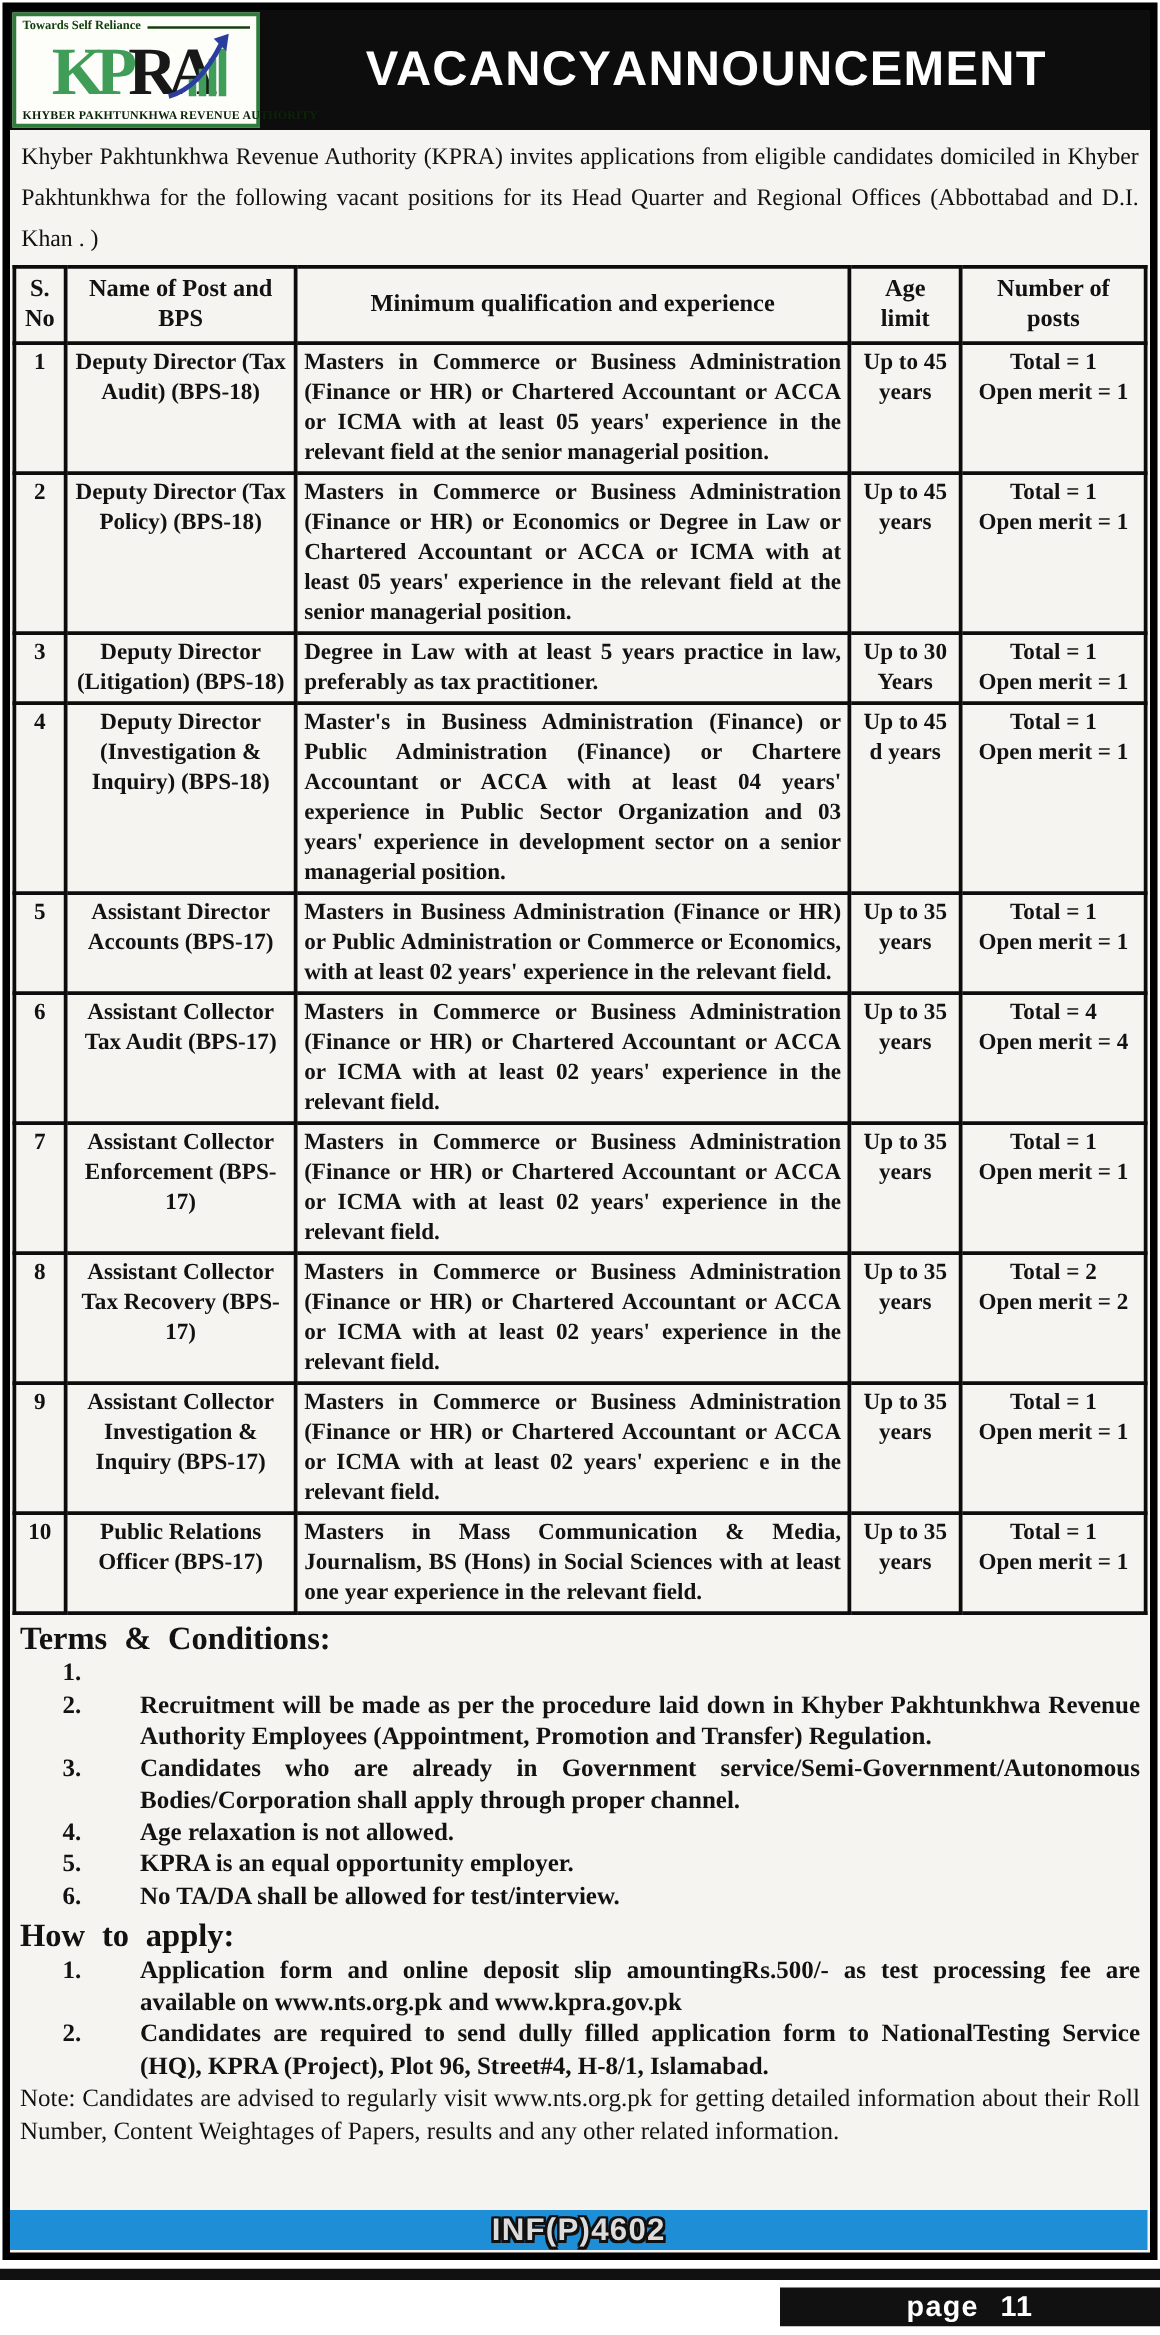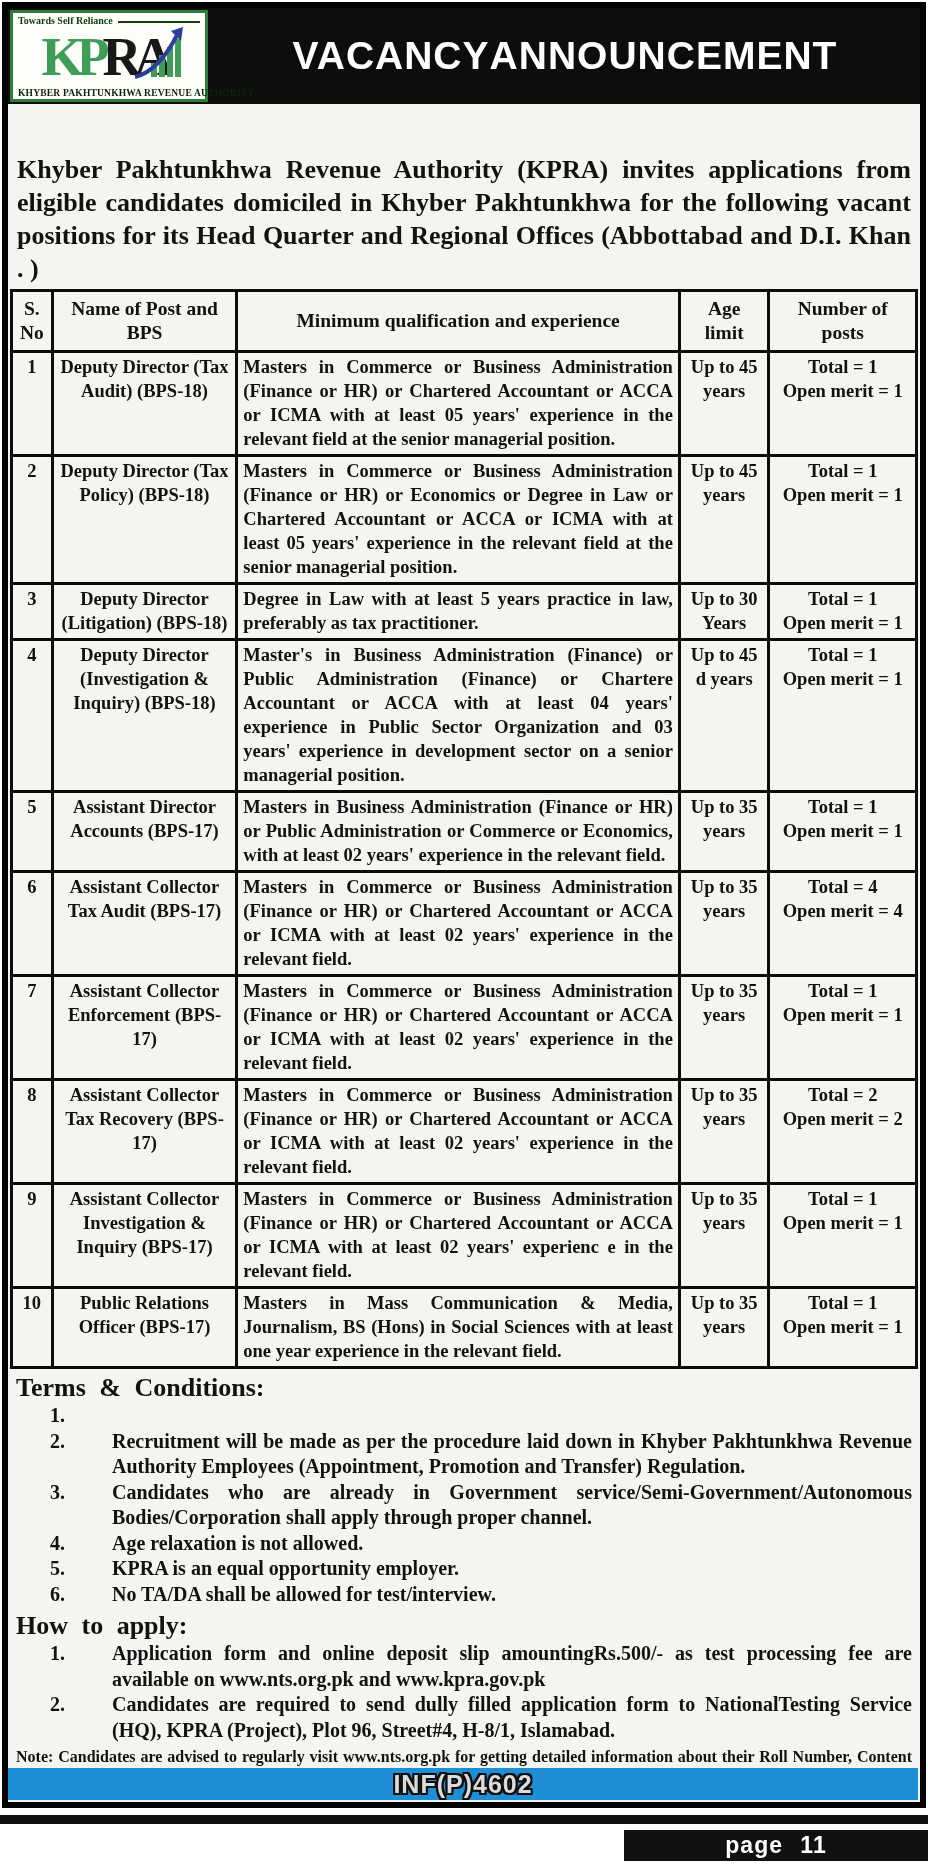--- a/index.html
+++ b/index.html
@@ -42,23 +42,22 @@
   .title-block {
     flex: 1; background: #0d0d0d; color: #ffffff;
     font-family: "Liberation Sans", sans-serif; font-weight: bold;
     font-size: 39px; line-height: 44px; letter-spacing: 1px;
     display: flex; flex-direction: row; justify-content: center; align-items: center;
   }
 
   
   .intro {
     padding: 5px 9px 2px;
-    font-size: 26px; font-weight: bold; line-height: 33px;
+    font-size: 19px; font-weight: normal; line-height: 33px;
     text-align: justify;
-    margin-top: 44px;
   }
 
   
   table.vacancies { width: calc(100% - 4px); margin: 2px 2px 0; border-collapse: collapse; }
   .vacancies th, .vacancies td { border: 3px solid #0c0c0c; font-weight: bold; }
   .vacancies th {
     font-size: 19.5px; line-height: 24px; padding: 5px 2px;
     text-align: center; vertical-align: middle; white-space: pre-line;
   }
   .vacancies td { font-size: 18.5px; line-height: 24px; padding: 2px 5px 3px; vertical-align: top; }
@@ -73,21 +72,21 @@
     font-size: 26px; font-weight: bold; line-height: 31px;
     padding: 3px 8px 0; word-spacing: 7px;
   }
   .num-list { list-style: none; }
   .num-list li { display: flex; padding: 0 8px 0 42px; }
   .num-list .num { flex: none; width: 62px; font-size: 20px; font-weight: bold; line-height: 25.5px; }
   .num-list .text { flex: 1; font-size: 20px; font-weight: bold; line-height: 25.5px; text-align: justify; }
 
   .note {
     padding: 1px 8px 0;
-    font-size: 16px; font-weight: bold; line-height: 25.5px; text-align: justify;
+    font-size: 20px; font-weight: normal; line-height: 25.5px; text-align: justify;
   }
 
   
   .inf-banner {
     position: absolute; left: 0; right: 2px; bottom: 2px; height: 32px;
     background: #1e8ed6;
     display: flex; align-items: center; justify-content: center;
   }
   .inf-banner span {
     font-family: "Liberation Sans", sans-serif; font-weight: bold; font-size: 25px;

